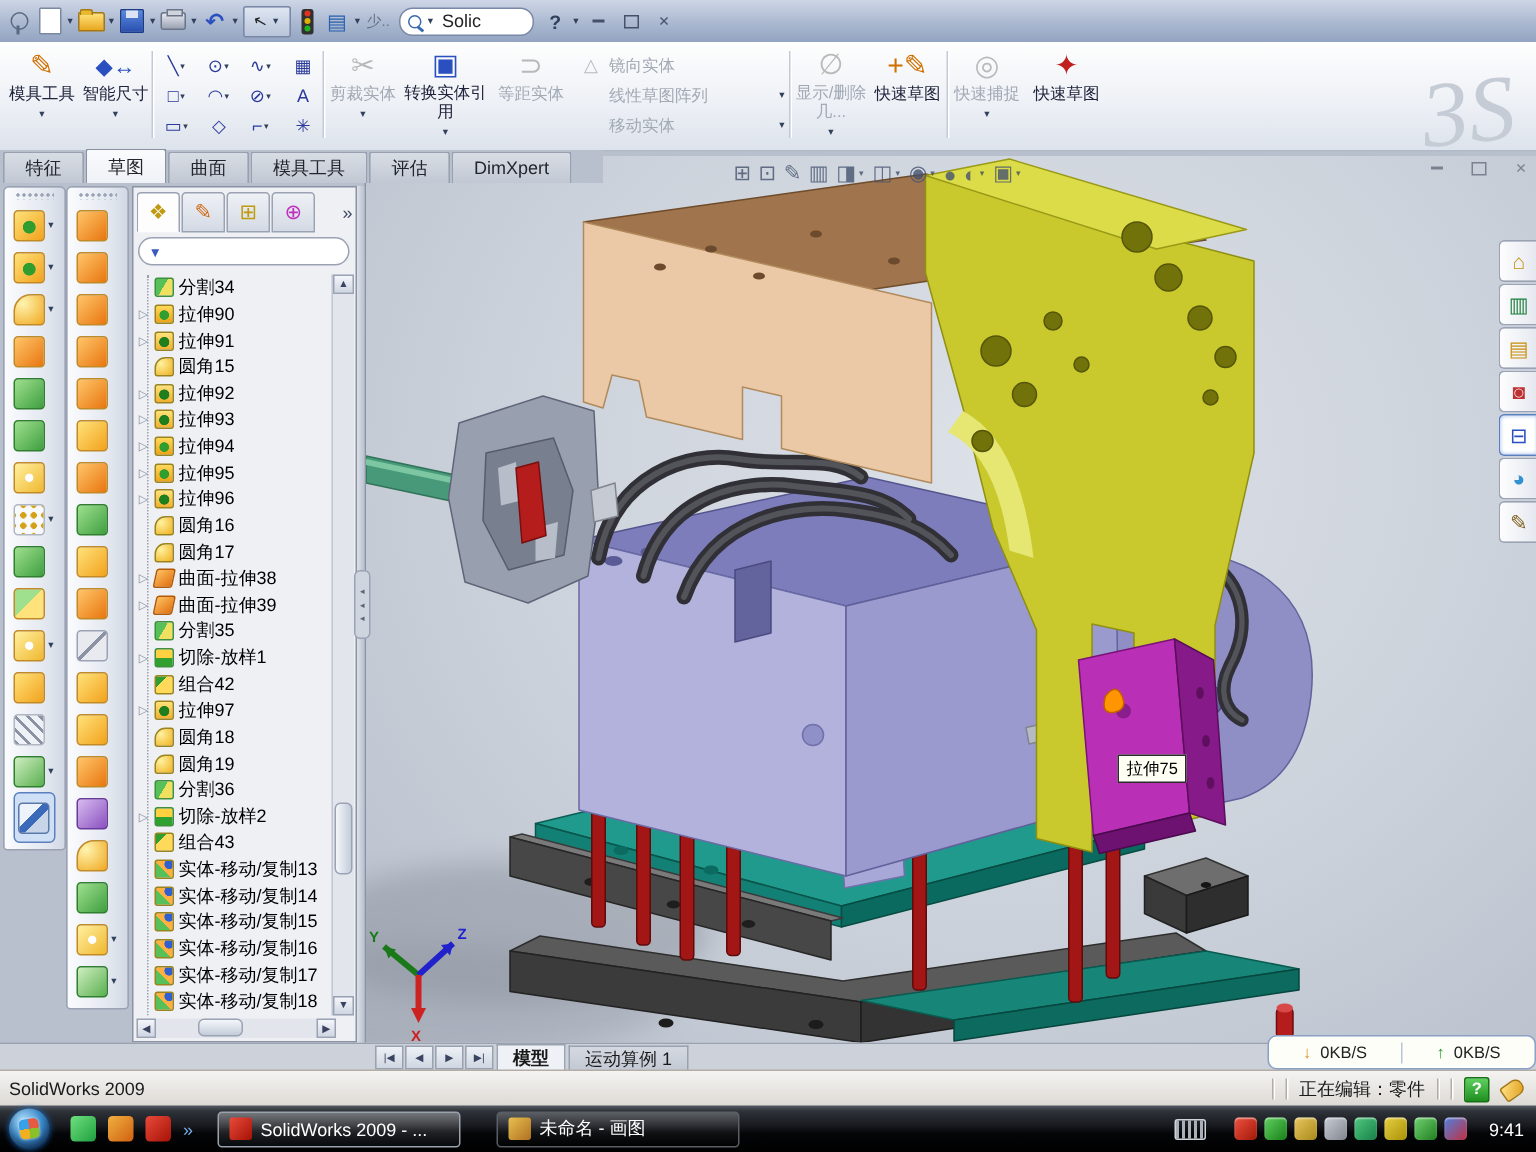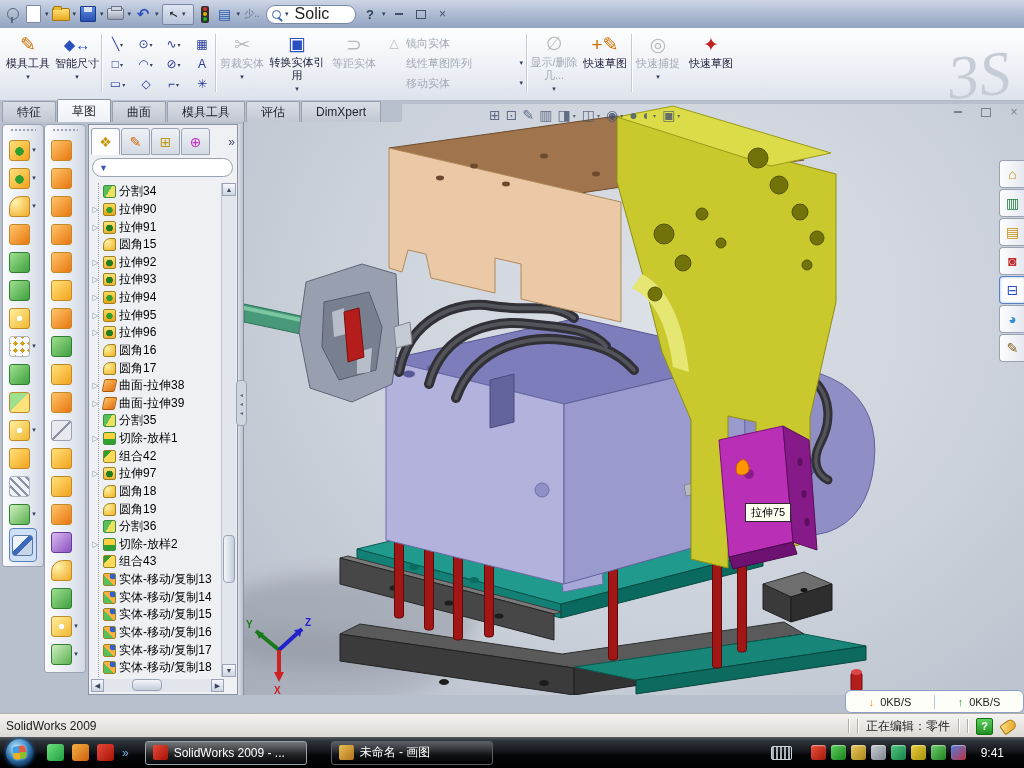--- a/index.html
+++ b/index.html
@@ -36,21 +36,21 @@
     display:flex;align-items:center;justify-content:center;gap:3px;border-radius:2px;}
   .ic-cursor{color:#222;font-size:11px;transform:rotate(-15deg);}
   .ic-traffic{width:8px;height:17px;background:#303030;border-radius:2px;display:flex;flex-direction:column;align-items:center;justify-content:space-evenly;}
   .ic-traffic i{width:4px;height:4px;border-radius:50%;display:block;}
   .ic-options{color:#2a60b0;font-size:14px;}
   .ic-shao{font-size:10px;color:#6a7488;}
   #searchbox{display:flex;align-items:center;width:78px;height:17px;background:#fff;border:1px solid #7a88a8;
     border-radius:9px;padding:0 5px;gap:3px;margin:0 3px;}
   .mag{width:7px;height:7px;border:1.5px solid #3a6ab0;border-radius:50%;position:relative;flex:none;}
   .mag::after{content:"";position:absolute;left:6px;top:6px;width:5px;height:1.5px;background:#3a6ab0;transform:rotate(40deg);transform-origin:0 0;}
-  #searchbox input{border:none;outline:none;width:42px;font-size:16px;color:#222;font-family:inherit;background:transparent;}
+  #searchbox input{border:none;outline:none;width:42px;font-size:12px;color:#222;font-family:inherit;background:transparent;}
   .ic-help{font-size:13px;font-weight:bold;color:#33405c;}
   .winbtn{width:20px;height:16px;display:flex;align-items:center;justify-content:center;color:#45516a;font-size:12px;}
   .wb-min{width:8px;height:2px;background:#45516a;}
   .wb-rest{width:8px;height:7px;border:1.5px solid #45516a;}
   
   #cmdbar{position:absolute;left:0;top:28px;width:1024px;height:72px;
     background:linear-gradient(180deg,#fefefe 0%,#eef1f6 55%,#dde3ec 100%);
     border-bottom:1px solid #b2bac8;}
   .cbtn{position:absolute;top:3px;height:64px;display:flex;flex-direction:column;align-items:center;
     justify-content:flex-start;font-size:11px;line-height:13px;text-align:center;color:#20243c;border-radius:3px;}
@@ -190,21 +190,21 @@
   .ql-chev{color:#7ab0e8;font-size:12px;}
   #tasks{display:flex;gap:24px;margin-left:16px;}
   .task{width:162px;height:24px;border-radius:3px;display:flex;align-items:center;gap:6px;padding:0 7px;box-sizing:border-box;
     background:linear-gradient(180deg,rgba(255,255,255,.22),rgba(255,255,255,.06) 50%,rgba(0,0,0,.25));
     border:1px solid #5a5f66;color:#fff;font-size:12px;white-space:nowrap;overflow:hidden;}
   .task.active{border-color:#9aa2ac;background:linear-gradient(180deg,rgba(255,255,255,.34),rgba(255,255,255,.12) 50%,rgba(20,30,40,.3));}
   .task .tkic{width:15px;height:15px;border-radius:2px;flex:none;display:flex;align-items:center;justify-content:center;font-size:7px;color:#fff;font-weight:bold;}
   .ico-sw{background:linear-gradient(135deg,#e84a3a,#a51205);}
   .ico-paint{background:linear-gradient(135deg,#e8c050,#b07020);}
   .tklabel{overflow:hidden;text-overflow:ellipsis;}
-  #tray{margin-left:auto;display:flex;align-items:center;gap:5px;margin-right:20px;}
+  #tray{margin-left:auto;display:flex;align-items:center;gap:5px;margin-right:8px;}
   .kbic{width:19px;height:12px;border:1px solid #cfd4da;border-radius:2px;margin-right:14px;
     background:repeating-linear-gradient(90deg,#aab0b8 0 2px,transparent 2px 4px);}
   .tryic{width:15px;height:15px;border-radius:3px;box-shadow:inset 0 1px 1px rgba(255,255,255,.5);}
   #clock{color:#fff;font-size:12px;margin-left:10px;text-shadow:0 1px 2px #000;}
 </style>
 </head>
 <body>
 
 <div id="root">
 
@@ -1012,20 +1012,34 @@
         <span class="arr-dn">↓</span>
         <span>0KB/S</span>
       </span>
     <span class="sep"></span>
     <span class="cell">
         <span class="arr-up">↑</span>
         <span>0KB/S</span>
       </span>
   </div>
 
+  <div id="doctabs">
+    <div id="navbtns">
+
+    <span class="nav">|◀</span>
+        <span class="nav">◀</span>
+        <span class="nav">▶</span>
+        <span class="nav">▶|</span>
+      </div>
+    <span style="display:flex;align-items:flex-end;">
+
+    <div class="dtab active">模型</div>
+        <div class="dtab">运动算例 1</div>
+      </span>
+  </div>
 
   <div id="statusbar">
     <span id="sb-app">SolidWorks 2009</span>
     <span id="sb-right">
       <span class="sbsep"></span>
         <span class="sbsep"></span>
       <span>正在编辑：零件</span>
       <span class="sbsep"></span>
         <span class="sbsep"></span>
       <span id="sb-help">?</span>

